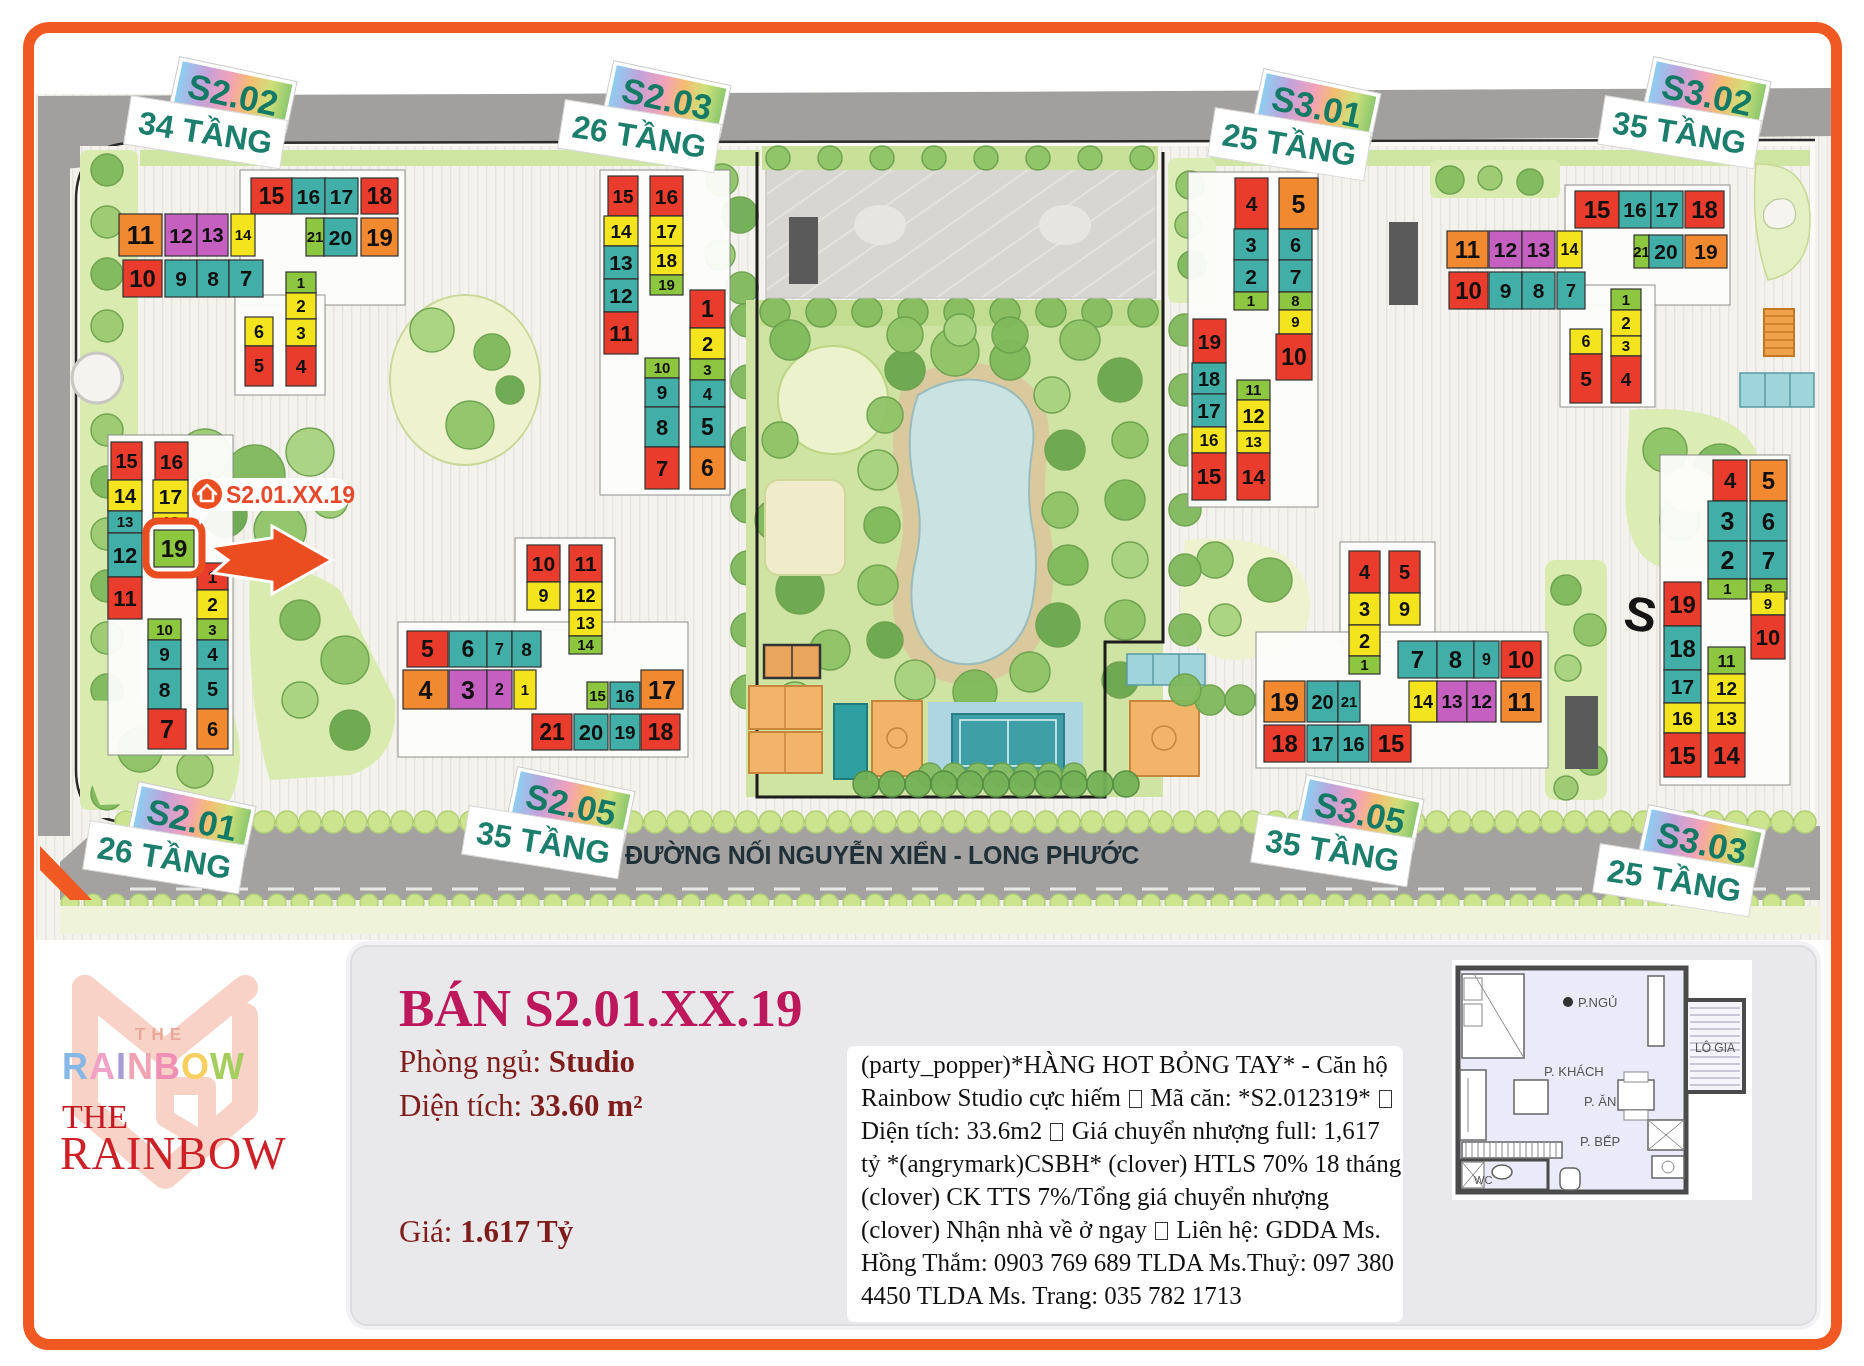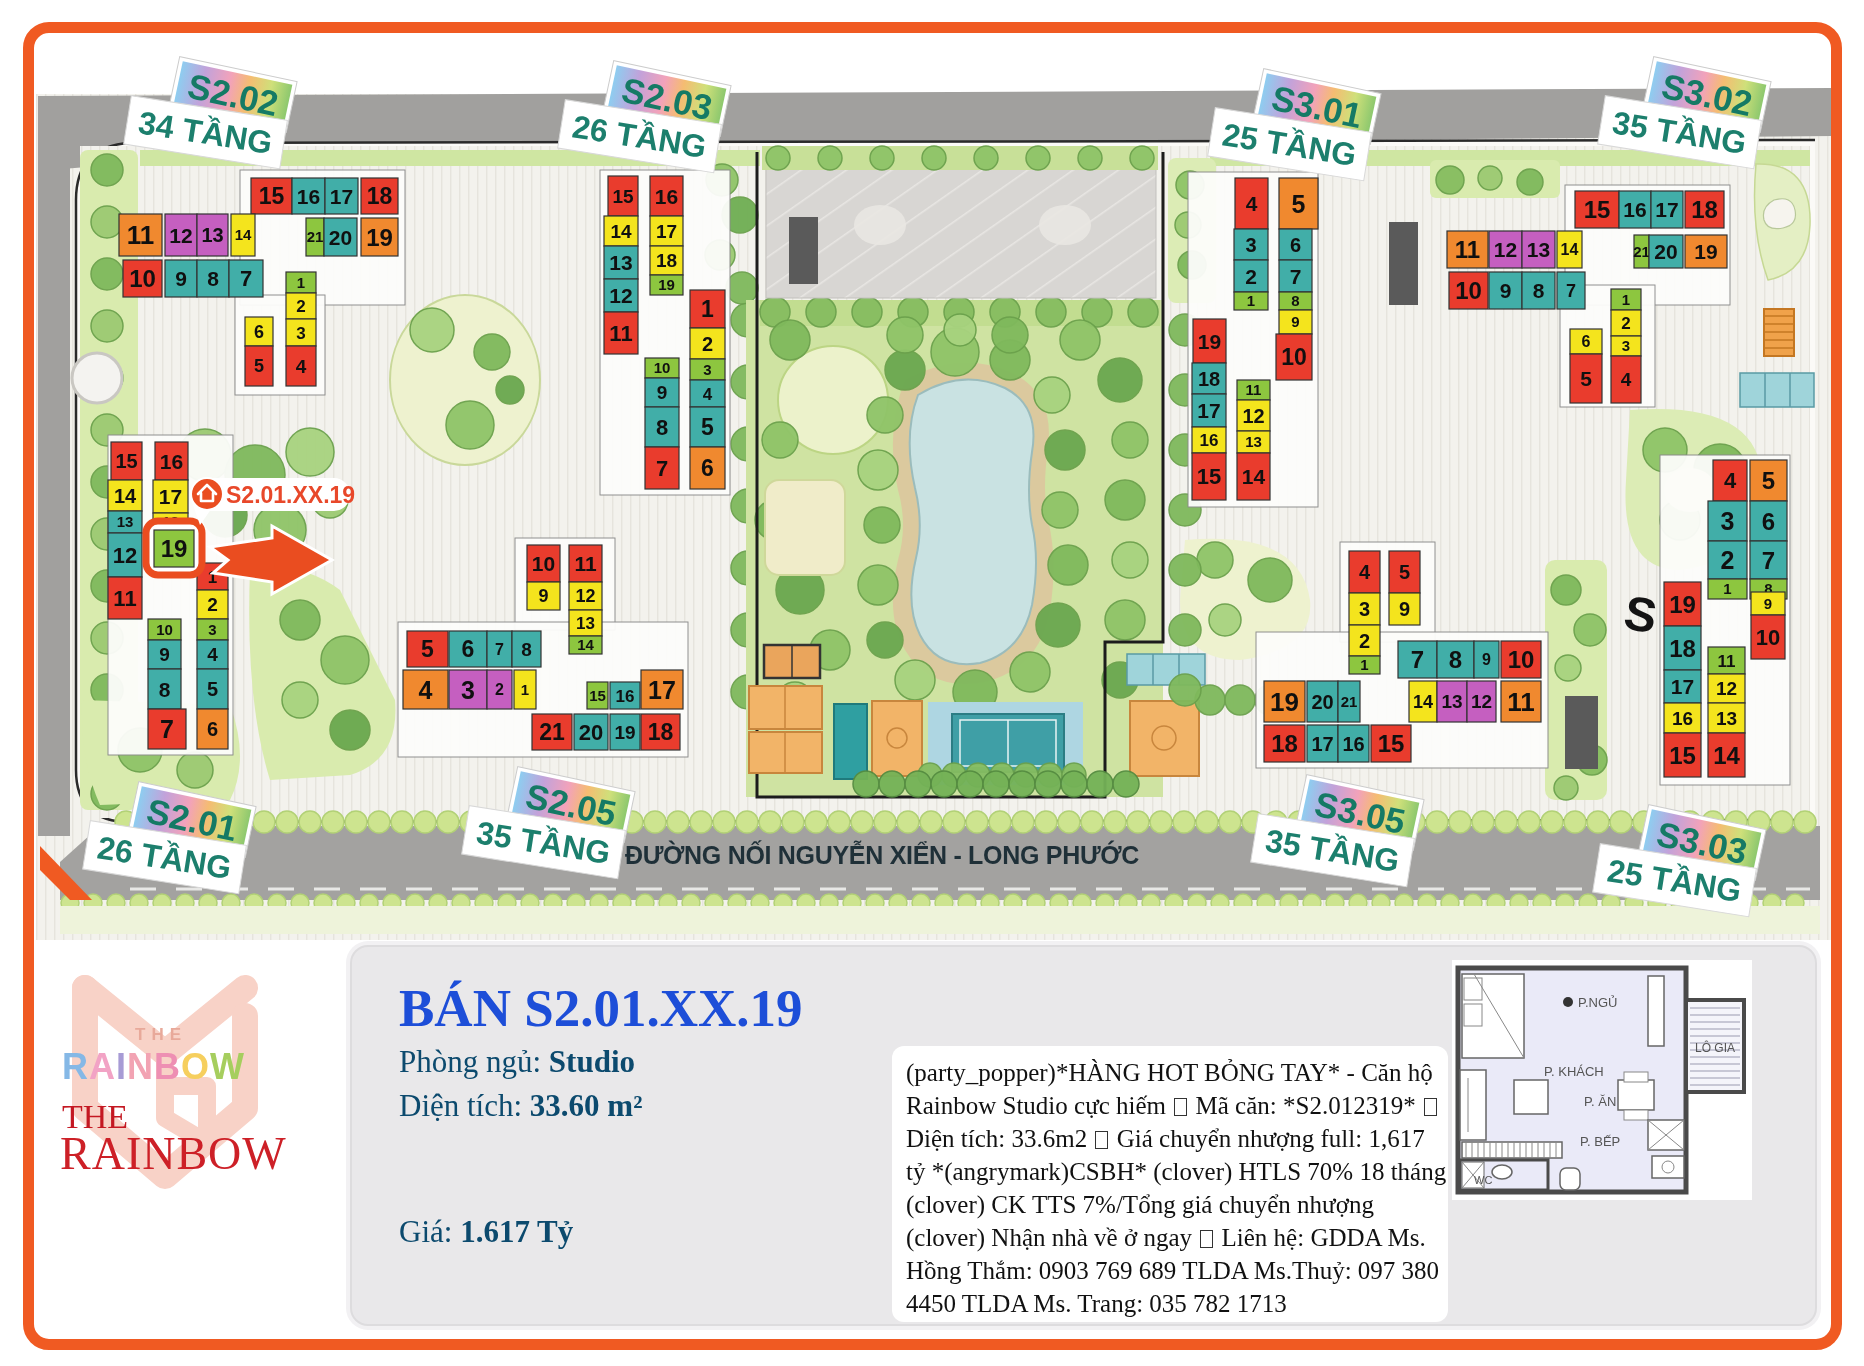--- a/index.html
+++ b/index.html
@@ -1,25 +1,25 @@
 <!DOCTYPE html>
 <html><head><meta charset="utf-8"><style>
 * { margin:0; padding:0; box-sizing:border-box; }
 body { width:1864px; height:1366px; background:#ffffff; position:relative; overflow:hidden;
        font-family:"Liberation Sans", sans-serif; }
 .frame { position:absolute; left:23px; top:22px; width:1819px; height:1328px;
   border:11px solid #f05a22; border-radius:26px; background:transparent; z-index:5; pointer-events:none; }
 .panel { position:absolute; left:350px; top:945px; width:1467px; height:381px;
   background:#e9e8ea; border:2px solid #dddcde; border-radius:18px; box-shadow:0 0 0 4px #f2f1f3; }
 .title { position:absolute; left:399px; top:978px; font-family:"Liberation Serif",serif; font-weight:bold;
-  font-size:53px; color:#1d4ed8; }
-.det { position:absolute; left:399px; font-family:"Liberation Serif",serif; font-size:31px; color:#0c4a6e; }
+  font-size:53px; color:#be185d; }
+.det { position:absolute; left:399px; font-family:"Liberation Serif",serif; font-size:31px; color:#7f1d1d; }
 .det b { font-weight:bold; }
-.wbox { position:absolute; left:892px; top:1046px; width:556px; height:276px; background:#ffffff;
-  border-radius:12px; padding:10px 14px; font-family:"Liberation Serif",serif; font-size:25px;
+.wbox { position:absolute; left:847px; top:1046px; width:556px; height:276px; background:#ffffff;
+  border-radius:7px; padding:2px 14px; font-family:"Liberation Serif",serif; font-size:25px;
   line-height:33px; color:#111; white-space:nowrap; overflow:hidden; }
 .fp { position:absolute; left:1452px; top:960px; width:300px; height:240px; }
 .lt { position:absolute; font-family:"Liberation Serif",serif; }
 </style></head>
 <body>
 <svg width="1864" height="1366" viewBox="0 0 1864 1366" style="position:absolute;left:0;top:0">
     <defs>
       <linearGradient id="rainbow" x1="0" y1="0" x2="1" y2="0">
         <stop offset="0" stop-color="#8ecdf0"></stop>
         <stop offset="0.22" stop-color="#c2a2da"></stop>

